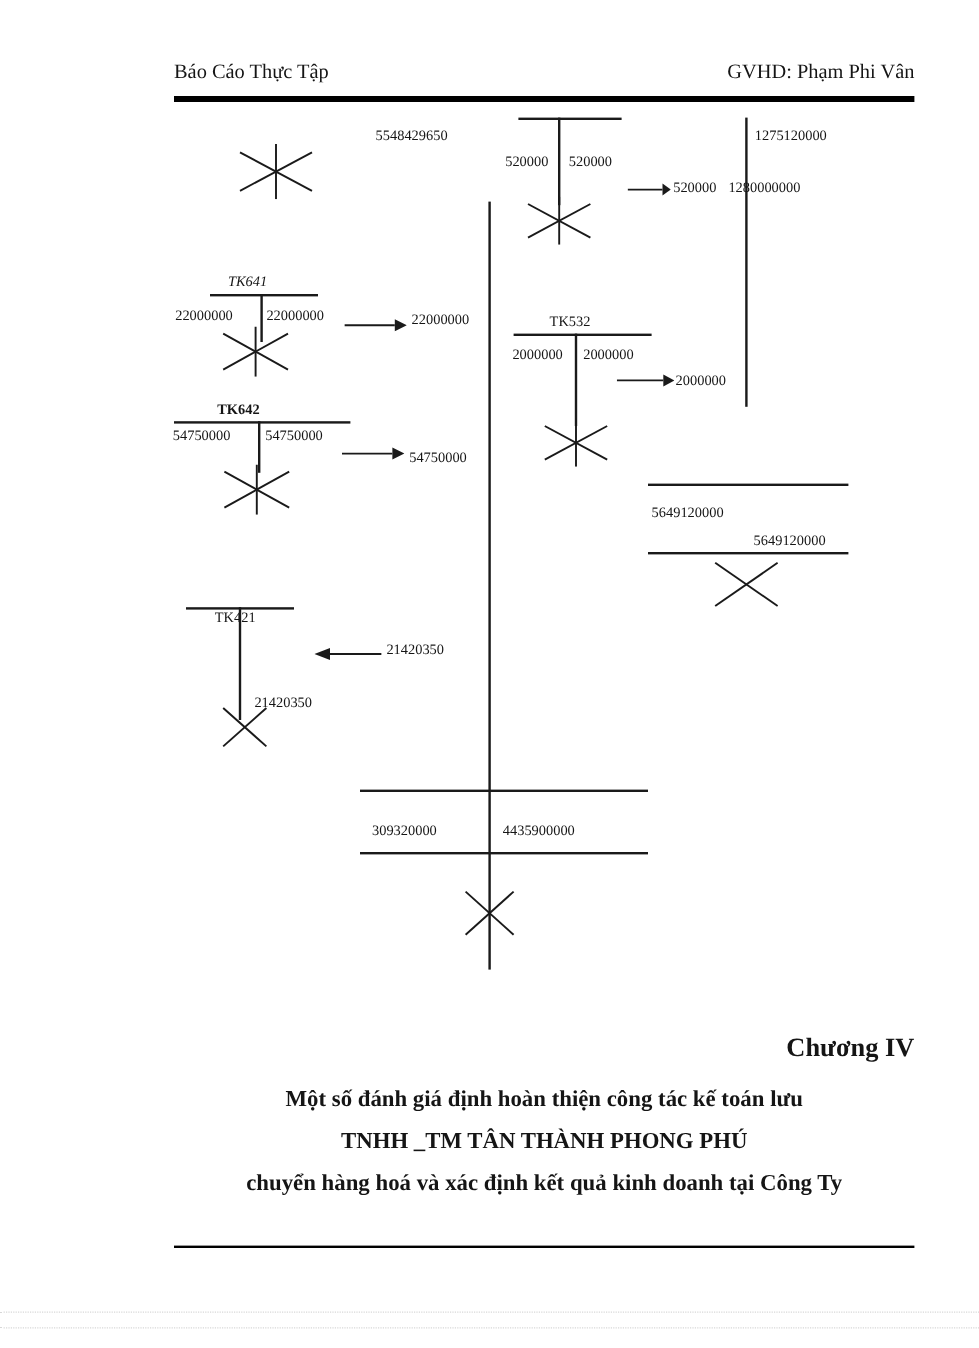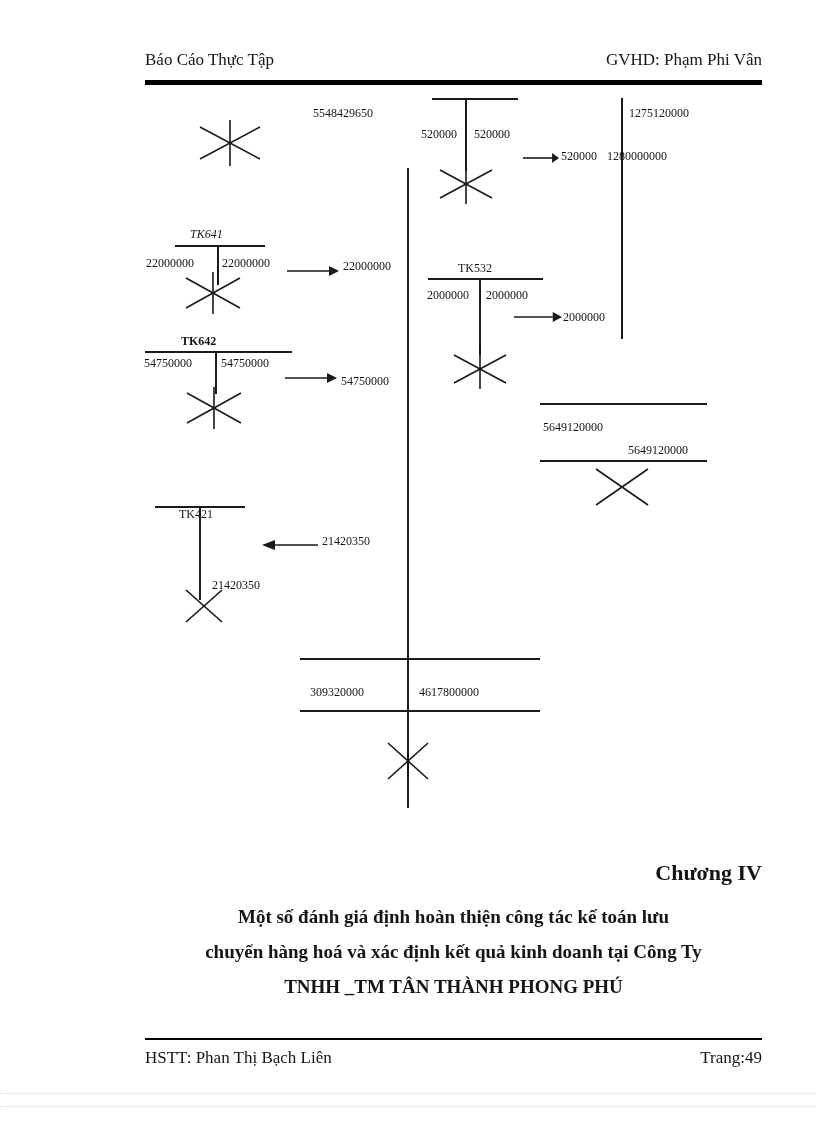--- a/index.html
+++ b/index.html
@@ -138,36 +138,32 @@
   </svg>
   <div class="txt" style="left:322px;top:533px;">21420350</div>
   <div class="txt" style="left:212px;top:577px;">21420350</div>
   <svg class="mark" style="left:184px;top:588px;" width="40" height="36" viewBox="0 0 40 36">
     <line x1="2" y1="2" x2="38" y2="34"></line>
     <line x1="2" y1="34" x2="38" y2="2"></line>
   </svg>
 
   <div class="hline" style="left:300px;top:658px;width:240px;"></div>
   <div class="txt" style="left:310px;top:684px;">309320000</div>
-  <div class="txt" style="left:419px;top:684px;">4617800000</div>
+  <div class="txt" style="left:419px;top:684px;">4435900000</div>
   <div class="hline" style="left:300px;top:710px;width:240px;"></div>
   <svg class="mark" style="left:386px;top:741px;" width="44" height="40" viewBox="0 0 44 40">
     <line x1="2" y1="2" x2="42" y2="38"></line>
     <line x1="2" y1="38" x2="42" y2="2"></line>
   </svg>
 
   <div class="chapter-title">Chương IV</div>
   <div class="chapter-sub">
     <div>Một số đánh giá định hoàn thiện công tác kế toán lưu</div>
+    <div>TNHH _TM TÂN THÀNH PHONG PHÚ</div>
     <div>chuyển hàng hoá và xác định kết quả kinh doanh tại Công Ty</div>
-    <div>TNHH _TM TÂN THÀNH PHONG PHÚ</div>
   </div>
 
   <div class="footer-rule"></div>
-  <div class="footer-row" style="top:1048px;">
-    <span>HSTT: Phan Thị Bạch Liên</span>
-    <span>Trang:49</span>
-  </div>
 
   <div class="scan-dots" style="top:1093px;"></div>
   <div class="scan-dots" style="top:1106px;"></div>
 
 </div>
 
 </body></html>

